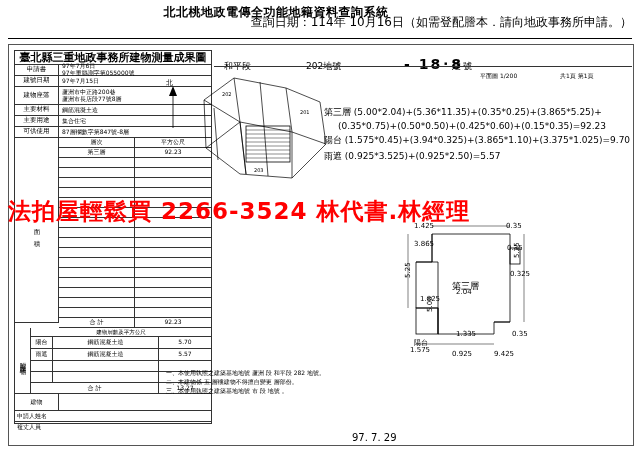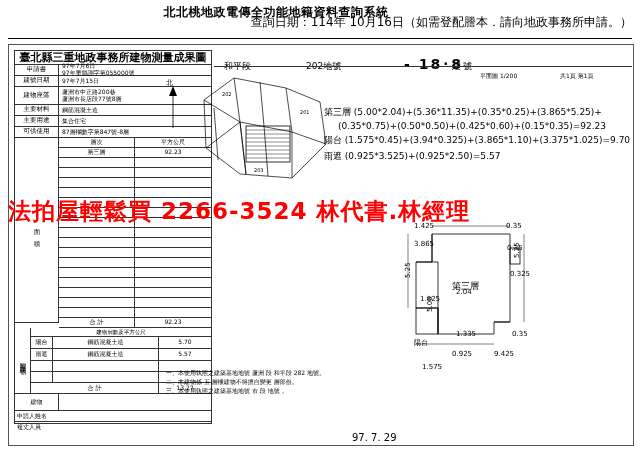--- a/index.html
+++ b/index.html
@@ -391,21 +391,21 @@
   <div class="dim" style="left:414px;top:222px;">1.425</div>
   <div class="dim" style="left:414px;top:240px;">3.865</div>
   <div class="dim" style="left:506px;top:222px;">0.35</div>
   <div class="dim" style="left:513px;top:258px;transform:rotate(-90deg);transform-origin:left top;">5.25</div>
   <div class="dim" style="left:404px;top:278px;transform:rotate(-90deg);transform-origin:left top;">5.25</div>
   <div class="dim" style="left:456px;top:288px;">2.04</div>
   <div class="dim" style="left:426px;top:312px;transform:rotate(-90deg);transform-origin:left top;">5.00</div>
   <div class="dim" style="left:420px;top:295px;text-align:right;">1.825</div>
   <div class="dim" style="left:456px;top:330px;">1.335</div>
   <div class="dim" style="left:510px;top:270px;">0.325</div>
-  <div class="dim" style="left:410px;top:363px;margin-left:12px;">1.575</div>
+  <div class="dim" style="left:410px;top:346px;">1.575</div>
   <div class="dim" style="left:452px;top:350px;">0.925</div>
   <div class="dim" style="left:494px;top:350px;">9.425</div>
   <div class="dim" style="left:512px;top:330px;">0.35</div>
   <div class="dim" style="left:507px;top:244px;">0.35</div>
 
   <div class="notes">
     <div>一、本使用執照之建築基地地號 蘆洲 段 和平段      282 地號。</div>
     <div>二、本建物係 五 層樓建物不得擅自變更 層部份。</div>
     <div>三、本使用執照之建築基地地號 市 段      地號 。</div>
   </div>

